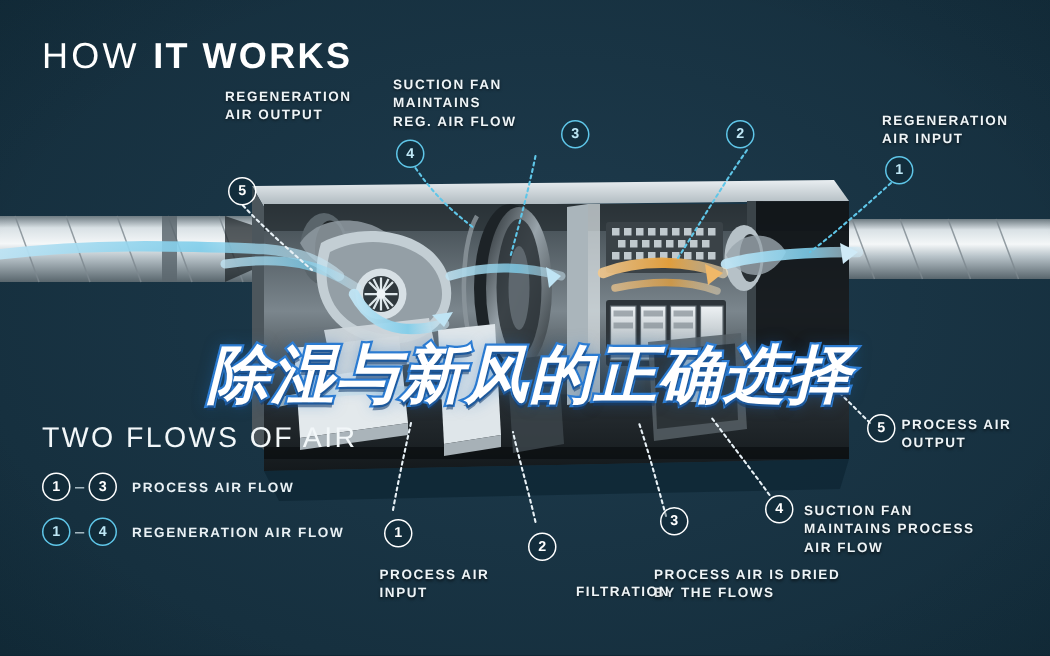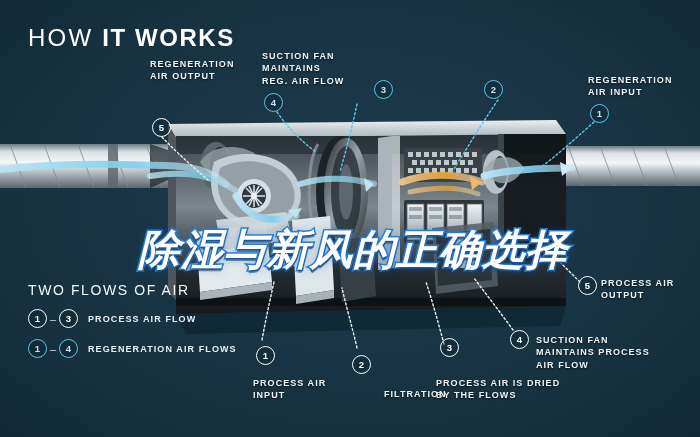--- a/index.html
+++ b/index.html
@@ -30,21 +30,21 @@
   .marker.teal{border:1.6px solid #5fc6e8;color:#bfe8f6;background:rgba(10,35,47,.35);}
 
   
   .leaders{position:absolute;inset:0;pointer-events:none;}
 
   
   #machine{position:absolute;left:0;top:100px;width:700px;height:250px;}
 
   
   .legend{position:absolute;left:28px;top:282px;}
-  .legend-title{font-size:14px;letter-spacing:1.6px;font-weight:400;color:#f2f7f9;margin-bottom:11px;}
+  .legend-title{font-size:19px;letter-spacing:1.6px;font-weight:400;color:#f2f7f9;margin-bottom:11px;}
   .legend-row{display:flex;align-items:center;margin-bottom:11px;}
   .legend-row .marker{position:static;}
   .legend-dash{width:12px;text-align:center;font-size:11px;color:#cfe0e8;}
   .legend-label{margin-left:10px;font-size:9px;font-weight:700;letter-spacing:1.1px;color:#e9f1f5;}
 
   
   #cn-title{position:absolute;left:113px;top:196px;width:480px;text-align:center;
     font-family:"DejaVu Sans","Liberation Sans",sans-serif;
     font-size:42px;font-weight:700;font-style:italic;letter-spacing:1px;color:#ffffff;
     -webkit-text-stroke:3px #2f7fd6;
@@ -338,21 +338,21 @@
       <div class="marker white">1</div>
       <div class="legend-dash">–</div>
       <div class="marker white">3</div>
       <div class="legend-label">PROCESS AIR FLOW</div>
     </div>
 
     <div class="legend-row">
       <div class="marker teal">1</div>
       <div class="legend-dash">–</div>
       <div class="marker teal">4</div>
-      <div class="legend-label">REGENERATION AIR FLOWS</div>
+      <div class="legend-label">REGENERATION AIR FLOW</div>
     </div>
   </div>
 
   <div id="cn-title">
     <span>除湿与新风的正确选择</span>
   </div>
 
 </div>
 
 </body></html>

